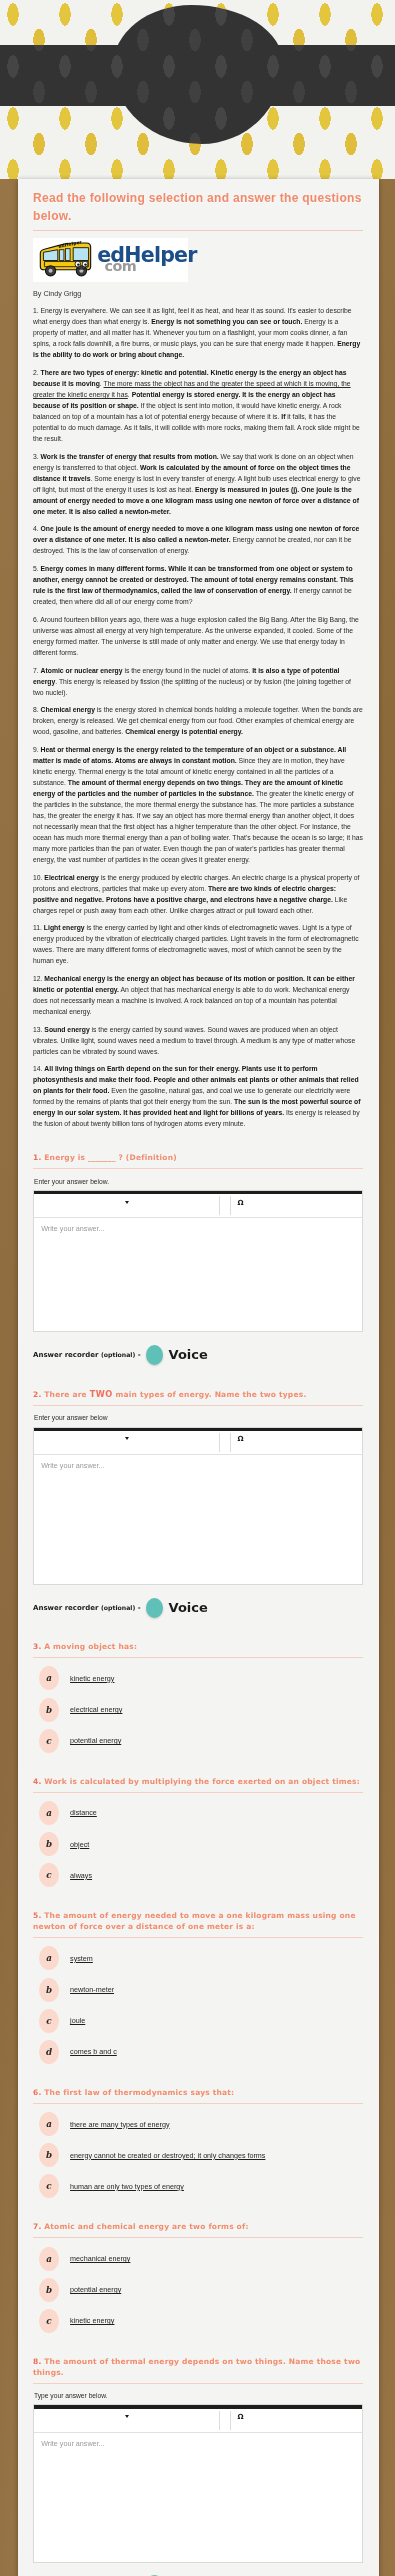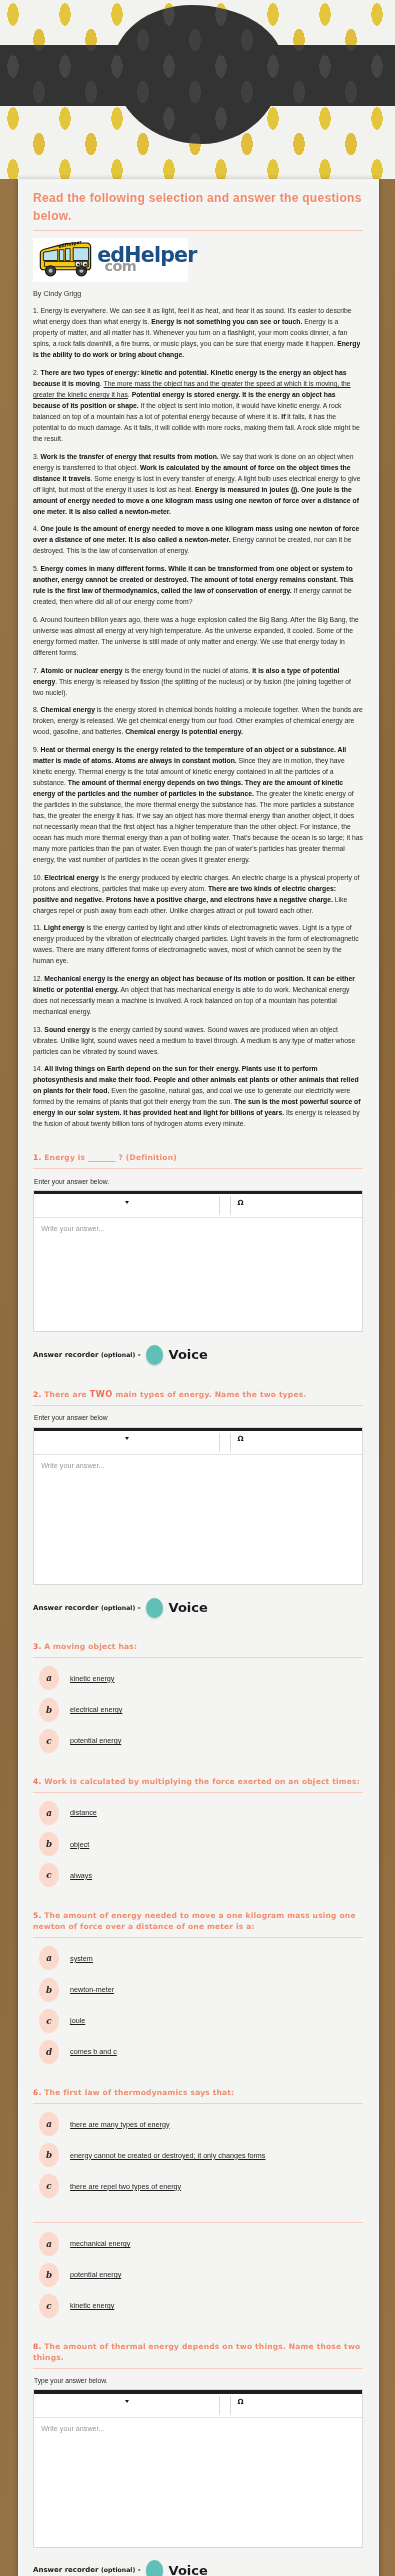--- a/index.html
+++ b/index.html
@@ -344,25 +344,26 @@
           <div class="choice">
             <span class="badge">a</span>
             <span class="choice-label">there are many types of energy</span>
           </div>
           <div class="choice">
             <span class="badge">b</span>
             <span class="choice-label">energy cannot be created or destroyed; it only changes forms</span>
           </div>
           <div class="choice">
             <span class="badge">c</span>
-            <span class="choice-label">there are repel two types of energy</span>
-          </div>
-        </div>
-      </div>
-      <div class="qblock">
+            <span class="choice-label">human are only two types of energy</span>
+          </div>
+        </div>
+      </div>
+      <div class="qblock">
+        <div class="qtext"><span class="num">7.</span> Atomic and chemical energy are two forms of:</div>
         <div class="qrule"></div>
         <div class="choices">
           <div class="choice">
             <span class="badge">a</span>
             <span class="choice-label">mechanical energy</span>
           </div>
           <div class="choice">
             <span class="badge">b</span>
             <span class="choice-label">potential energy</span>
           </div>

